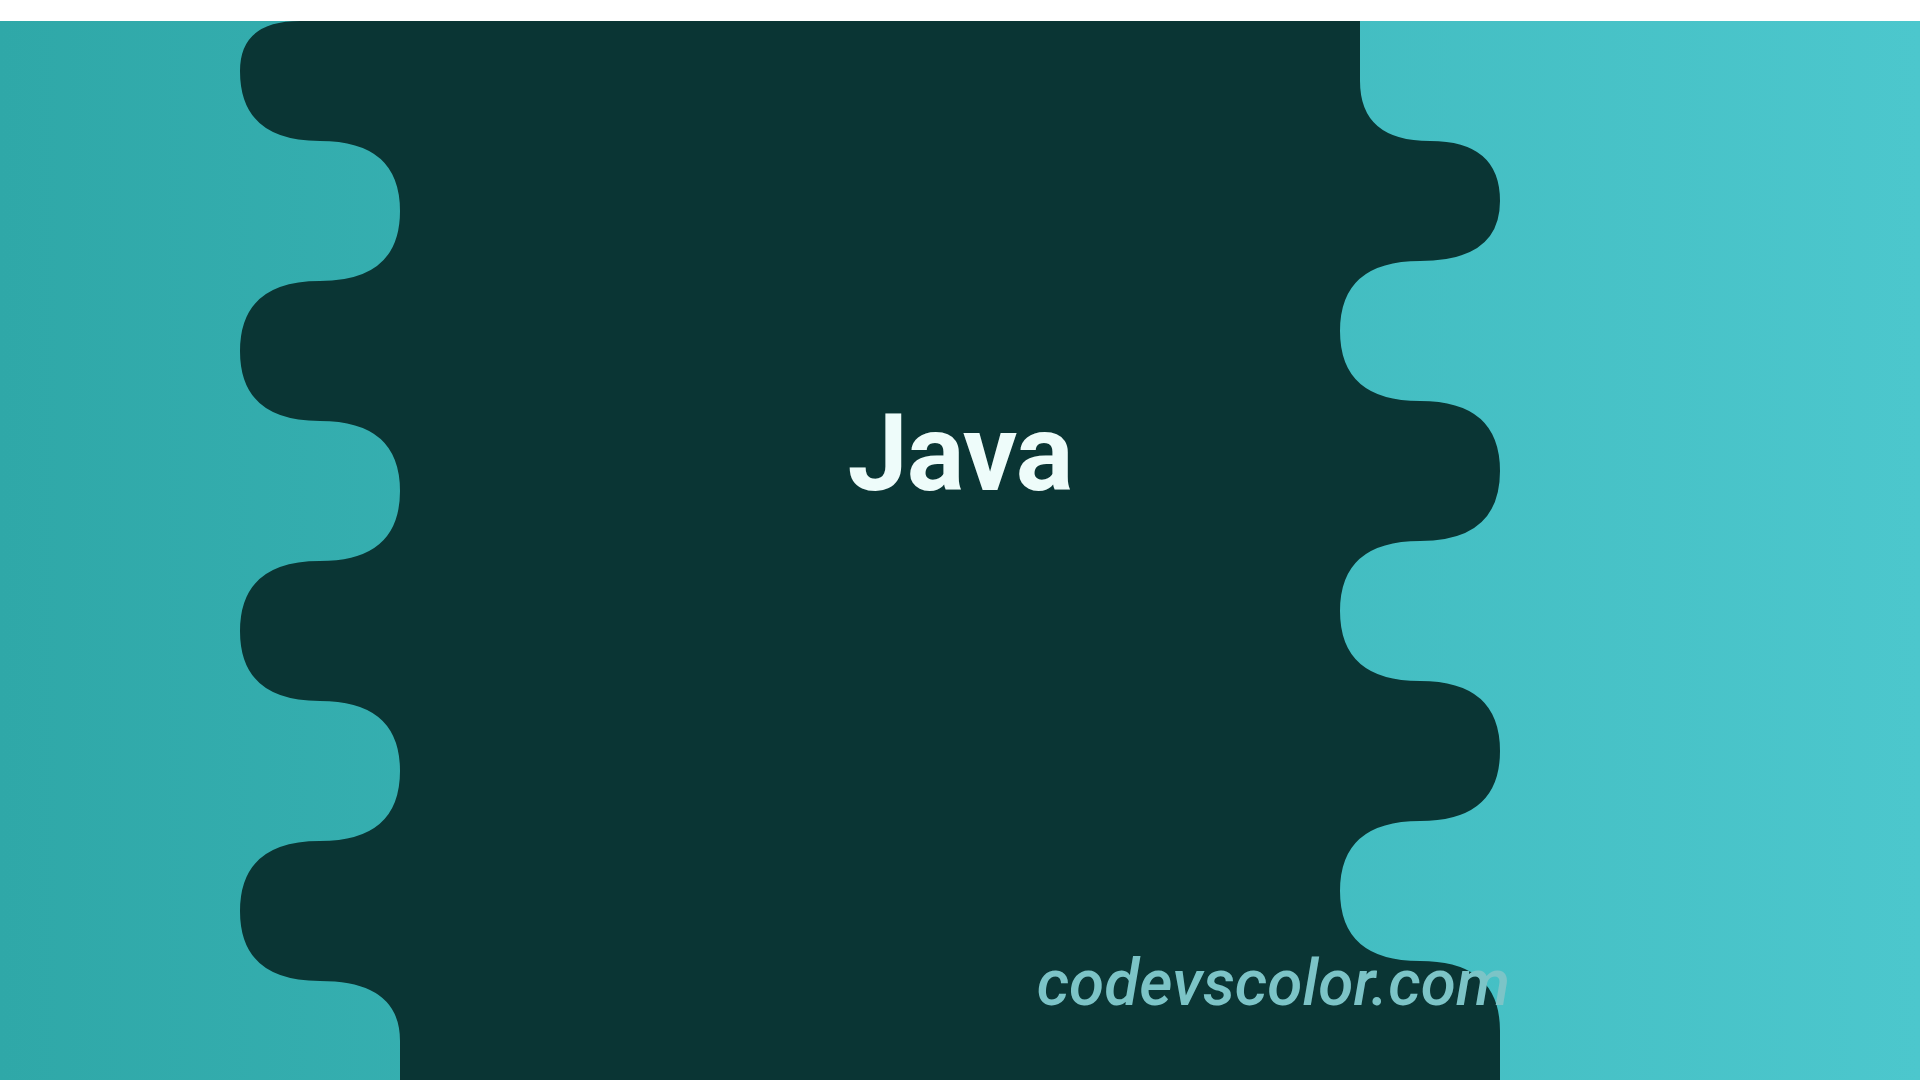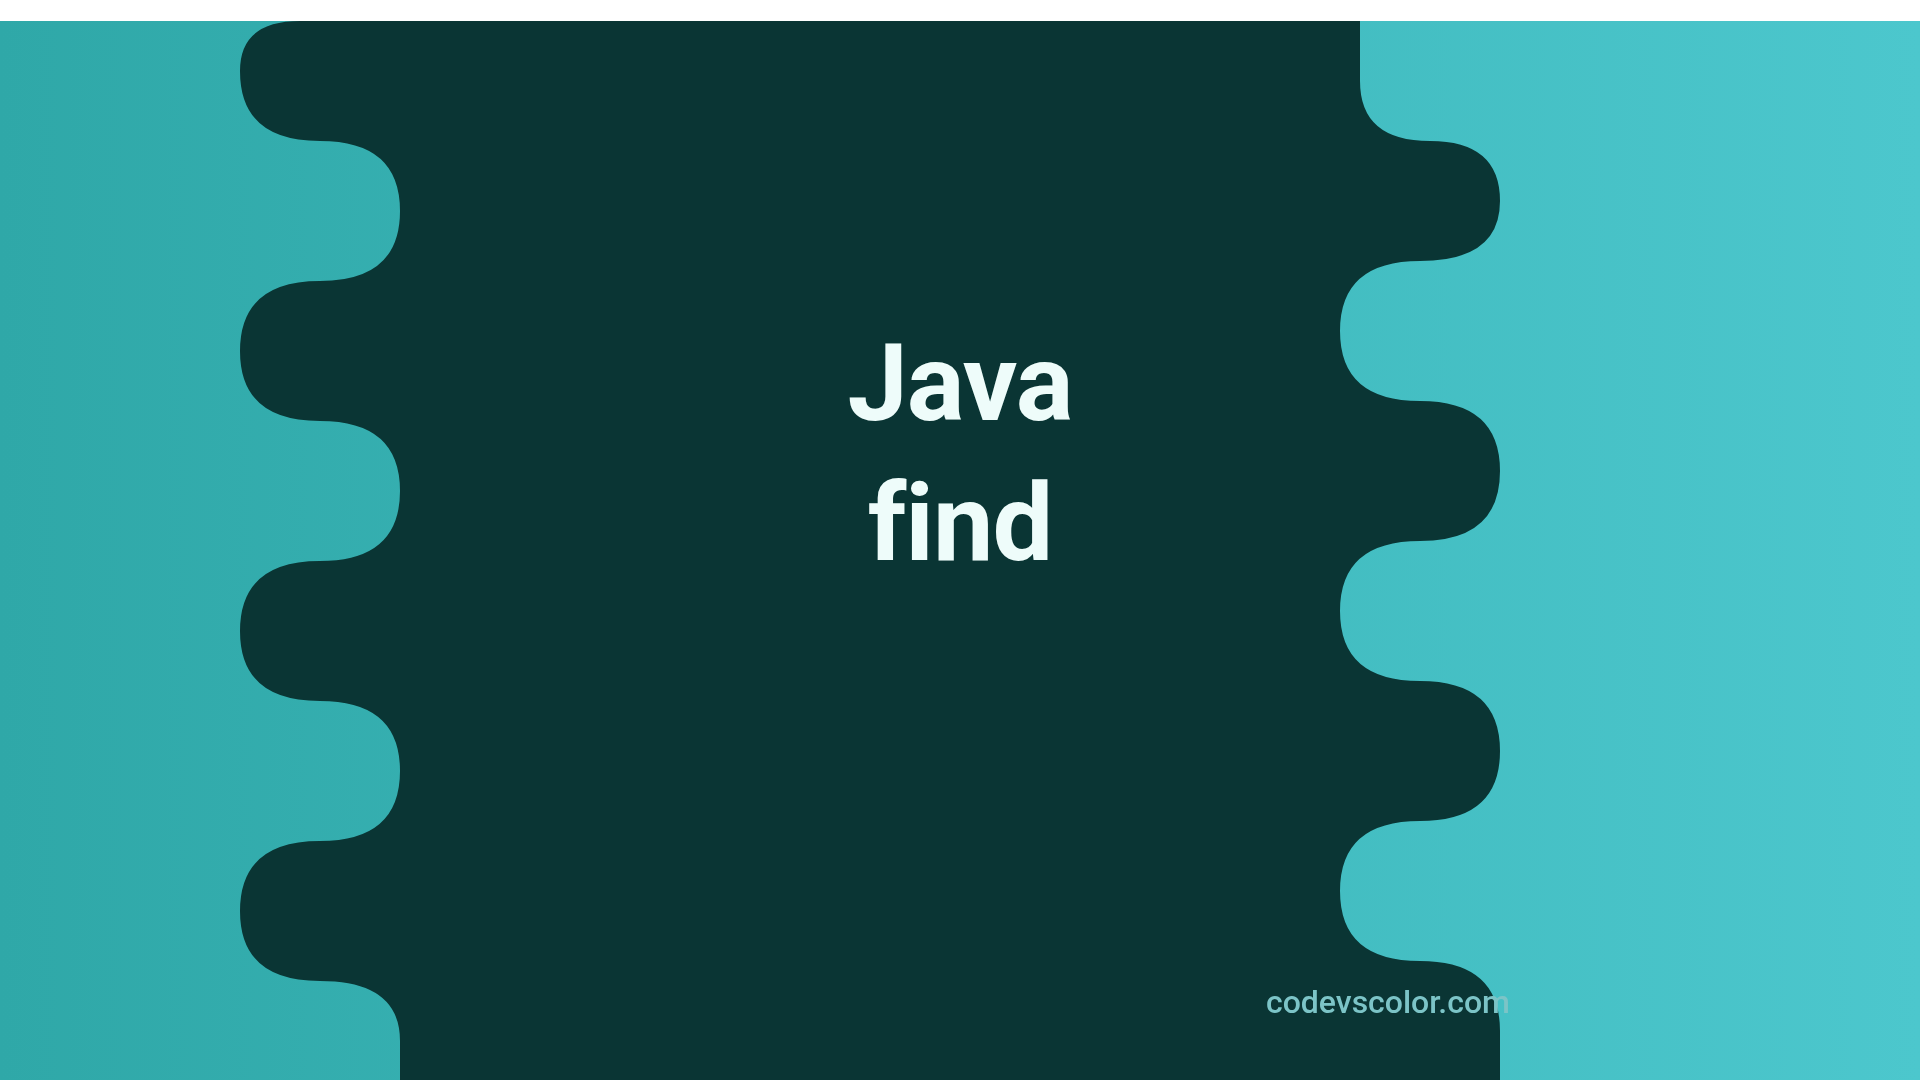--- a/index.html
+++ b/index.html
@@ -47,23 +47,24 @@
       font-weight: 700;
       line-height: 1.3;
       letter-spacing: -1px;
     }
     
     .footer-link {
       position: absolute;
       bottom: 80px;
       right: 410px;
       color: #7cc4c7;
-      font-size: 32px;
+      font-size: 64px;
       font-weight: 500;
       z-index: 2;
+      font-style: italic;
     }
   </style>
 </head>
 <body>
 
 <div class="banner">
   <svg class="blob" viewBox="0 0 1920 1080" preserveAspectRatio="none">
     <path fill="#0a3534" d="
       M 480 0 
       L 1360 0
@@ -100,18 +101,17 @@
       Q 400 120 320 120
       Q 240 120 240 50
       Q 240 0 300 0
       Z
     "></path>
   </svg>
 
   <div class="content">
     <div class="title">
       <div>Java</div>
-      <div>find</div>
     </div>
   </div>
 
   <div class="footer-link">codevscolor.com</div>
 </div>
 
 </body></html>

